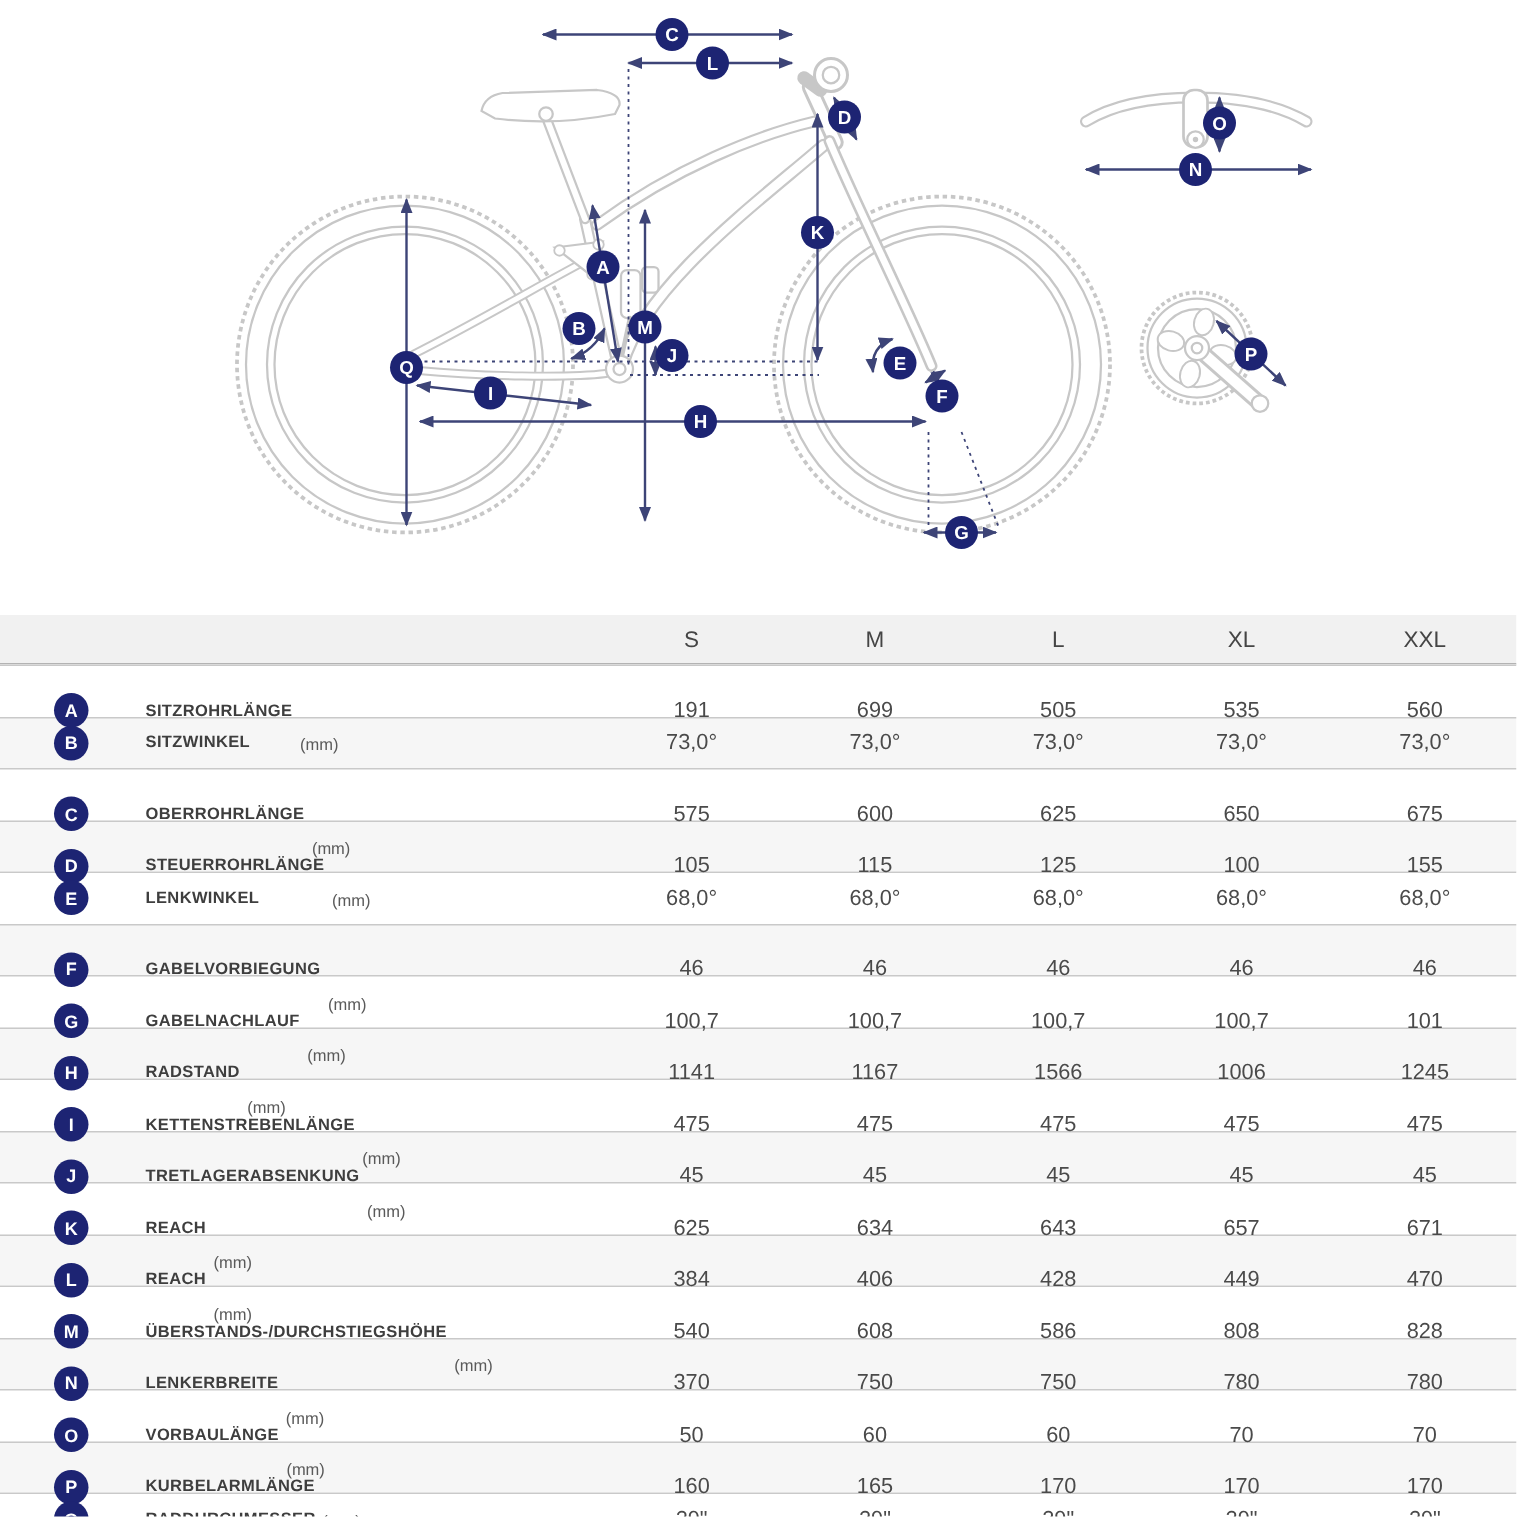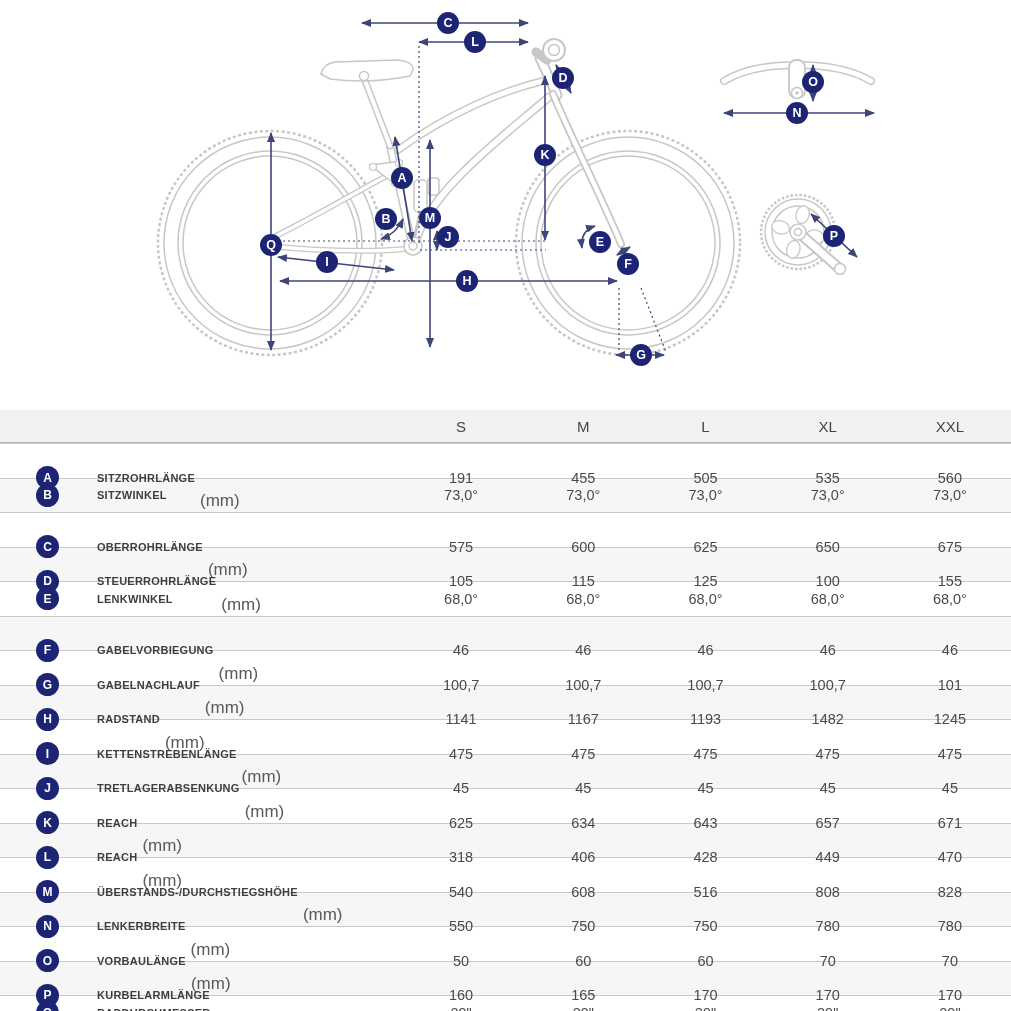--- a/index.html
+++ b/index.html
@@ -11,21 +11,21 @@
   .geo-table{width:1011px;}
   .t-row{display:grid;grid-template-columns:400px repeat(5,1fr);align-items:center;height:33.5px;border-top:1px solid #c9c9c9;background:#fff;}
   .t-row.alt{background:#f6f6f6;}
   .t-row.head{height:32px;border-top:none;background:#f1f1f1;border-bottom:1px solid #b3b3b3;}
   .t-row.head .cell{color:#454545;font-size:15px;font-weight:400;}
   .cell{text-align:center;font-size:14.5px;color:#4a4a4a;}
   .label-cell{display:flex;align-items:center;padding-left:36px;text-align:left;}
   .badge-td{width:23px;height:23px;border-radius:50%;background:#1d2473;color:#fff;
             font-size:12px;font-weight:bold;display:flex;align-items:center;justify-content:center;flex:0 0 23px;}
   .param{margin-left:38px;font-size:11px;font-weight:bold;color:#3e3e3e;letter-spacing:.25px;white-space:nowrap;}
-  .unit{margin-left:5px;font-size:17px;font-weight:400;color:#5a5a5a;margin-top:47px;}
+  .unit{margin-left:5px;font-size:11px;font-weight:400;color:#5a5a5a;margin-top:47px;}
 
   
   .tube-o{stroke:#c7c7c7;fill:none;stroke-linecap:round;}
   .tube-i{stroke:#fff;fill:none;stroke-linecap:round;}
   .wheel{stroke:#c7c7c7;fill:none;}
   .part{stroke:#c7c7c7;fill:#fff;}
   .meas{stroke:#3d4477;stroke-width:1.6;fill:none;}
   .dot{stroke:#3d4477;stroke-width:1.2;fill:none;stroke-dasharray:2 3;}
   .badge circle{fill:#1d2473;}
   .badge text{fill:#fff;font-size:12.5px;font-weight:bold;text-anchor:middle;font-family:"Liberation Sans",sans-serif;}
@@ -229,21 +229,21 @@
       <div class="cell">XL</div>
       <div class="cell">XXL</div>
     </div>
     <div class="t-row">
       <div class="cell label-cell">
         <div class="badge-td">A</div>
         <span class="param">SITZROHRLÄNGE</span>
         <span class="unit">(mm)</span>
       </div>
       <div class="cell">191</div>
-      <div class="cell">455</div>
+      <div class="cell">699</div>
       <div class="cell">505</div>
       <div class="cell">535</div>
       <div class="cell">560</div>
     </div>
     <div class="t-row alt">
       <div class="cell label-cell">
         <div class="badge-td">B</div>
         <span class="param">SITZWINKEL</span>
       </div>
       <div class="cell">73,0°</div>
@@ -312,22 +312,22 @@
       <div class="cell">101</div>
     </div>
     <div class="t-row alt">
       <div class="cell label-cell">
         <div class="badge-td">H</div>
         <span class="param">RADSTAND</span>
         <span class="unit">(mm)</span>
       </div>
       <div class="cell">1141</div>
       <div class="cell">1167</div>
-      <div class="cell">1193</div>
-      <div class="cell">1482</div>
+      <div class="cell">1566</div>
+      <div class="cell">1006</div>
       <div class="cell">1245</div>
     </div>
     <div class="t-row">
       <div class="cell label-cell">
         <div class="badge-td">I</div>
         <span class="param">KETTENSTREBENLÄNGE</span>
         <span class="unit">(mm)</span>
       </div>
       <div class="cell">475</div>
       <div class="cell">475</div>
@@ -358,45 +358,45 @@
       <div class="cell">643</div>
       <div class="cell">657</div>
       <div class="cell">671</div>
     </div>
     <div class="t-row alt">
       <div class="cell label-cell">
         <div class="badge-td">L</div>
         <span class="param">REACH</span>
         <span class="unit">(mm)</span>
       </div>
-      <div class="cell">318</div>
+      <div class="cell">384</div>
       <div class="cell">406</div>
       <div class="cell">428</div>
       <div class="cell">449</div>
       <div class="cell">470</div>
     </div>
     <div class="t-row">
       <div class="cell label-cell">
         <div class="badge-td">M</div>
         <span class="param">ÜBERSTANDS-/DURCHSTIEGSHÖHE</span>
         <span class="unit">(mm)</span>
       </div>
       <div class="cell">540</div>
       <div class="cell">608</div>
-      <div class="cell">516</div>
+      <div class="cell">586</div>
       <div class="cell">808</div>
       <div class="cell">828</div>
     </div>
     <div class="t-row alt">
       <div class="cell label-cell">
         <div class="badge-td">N</div>
         <span class="param">LENKERBREITE</span>
         <span class="unit">(mm)</span>
       </div>
-      <div class="cell">550</div>
+      <div class="cell">370</div>
       <div class="cell">750</div>
       <div class="cell">750</div>
       <div class="cell">780</div>
       <div class="cell">780</div>
     </div>
     <div class="t-row">
       <div class="cell label-cell">
         <div class="badge-td">O</div>
         <span class="param">VORBAULÄNGE</span>
         <span class="unit">(mm)</span>

